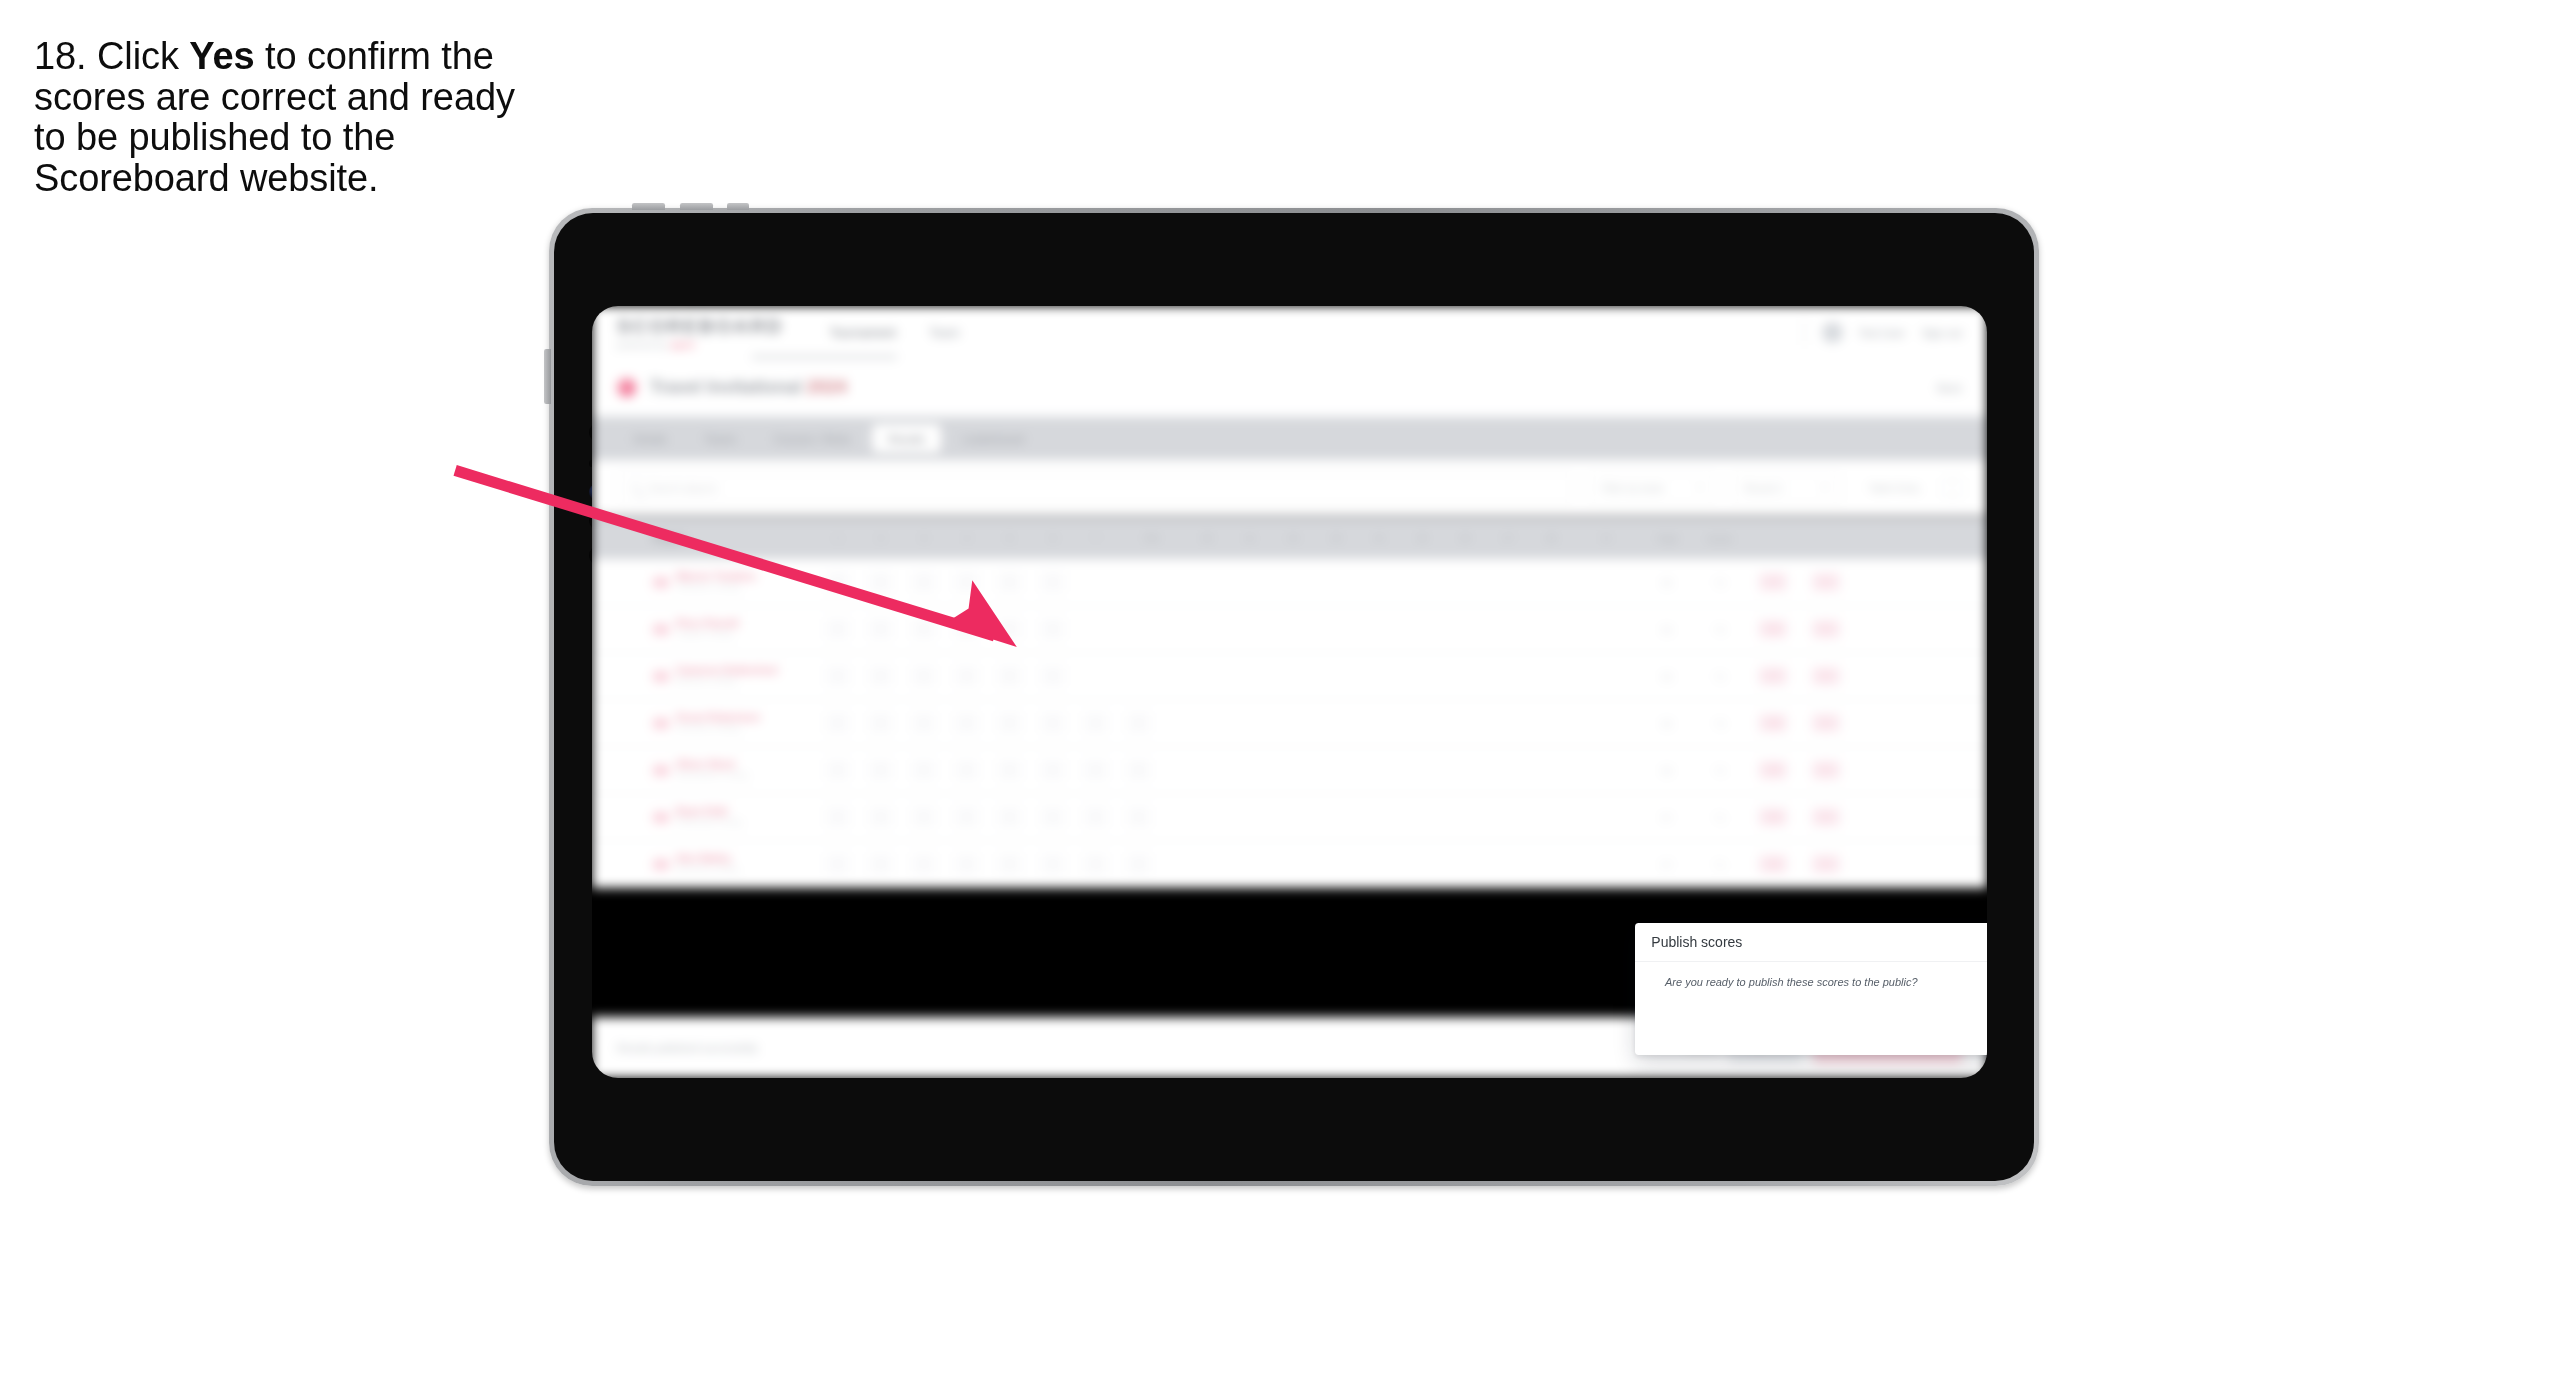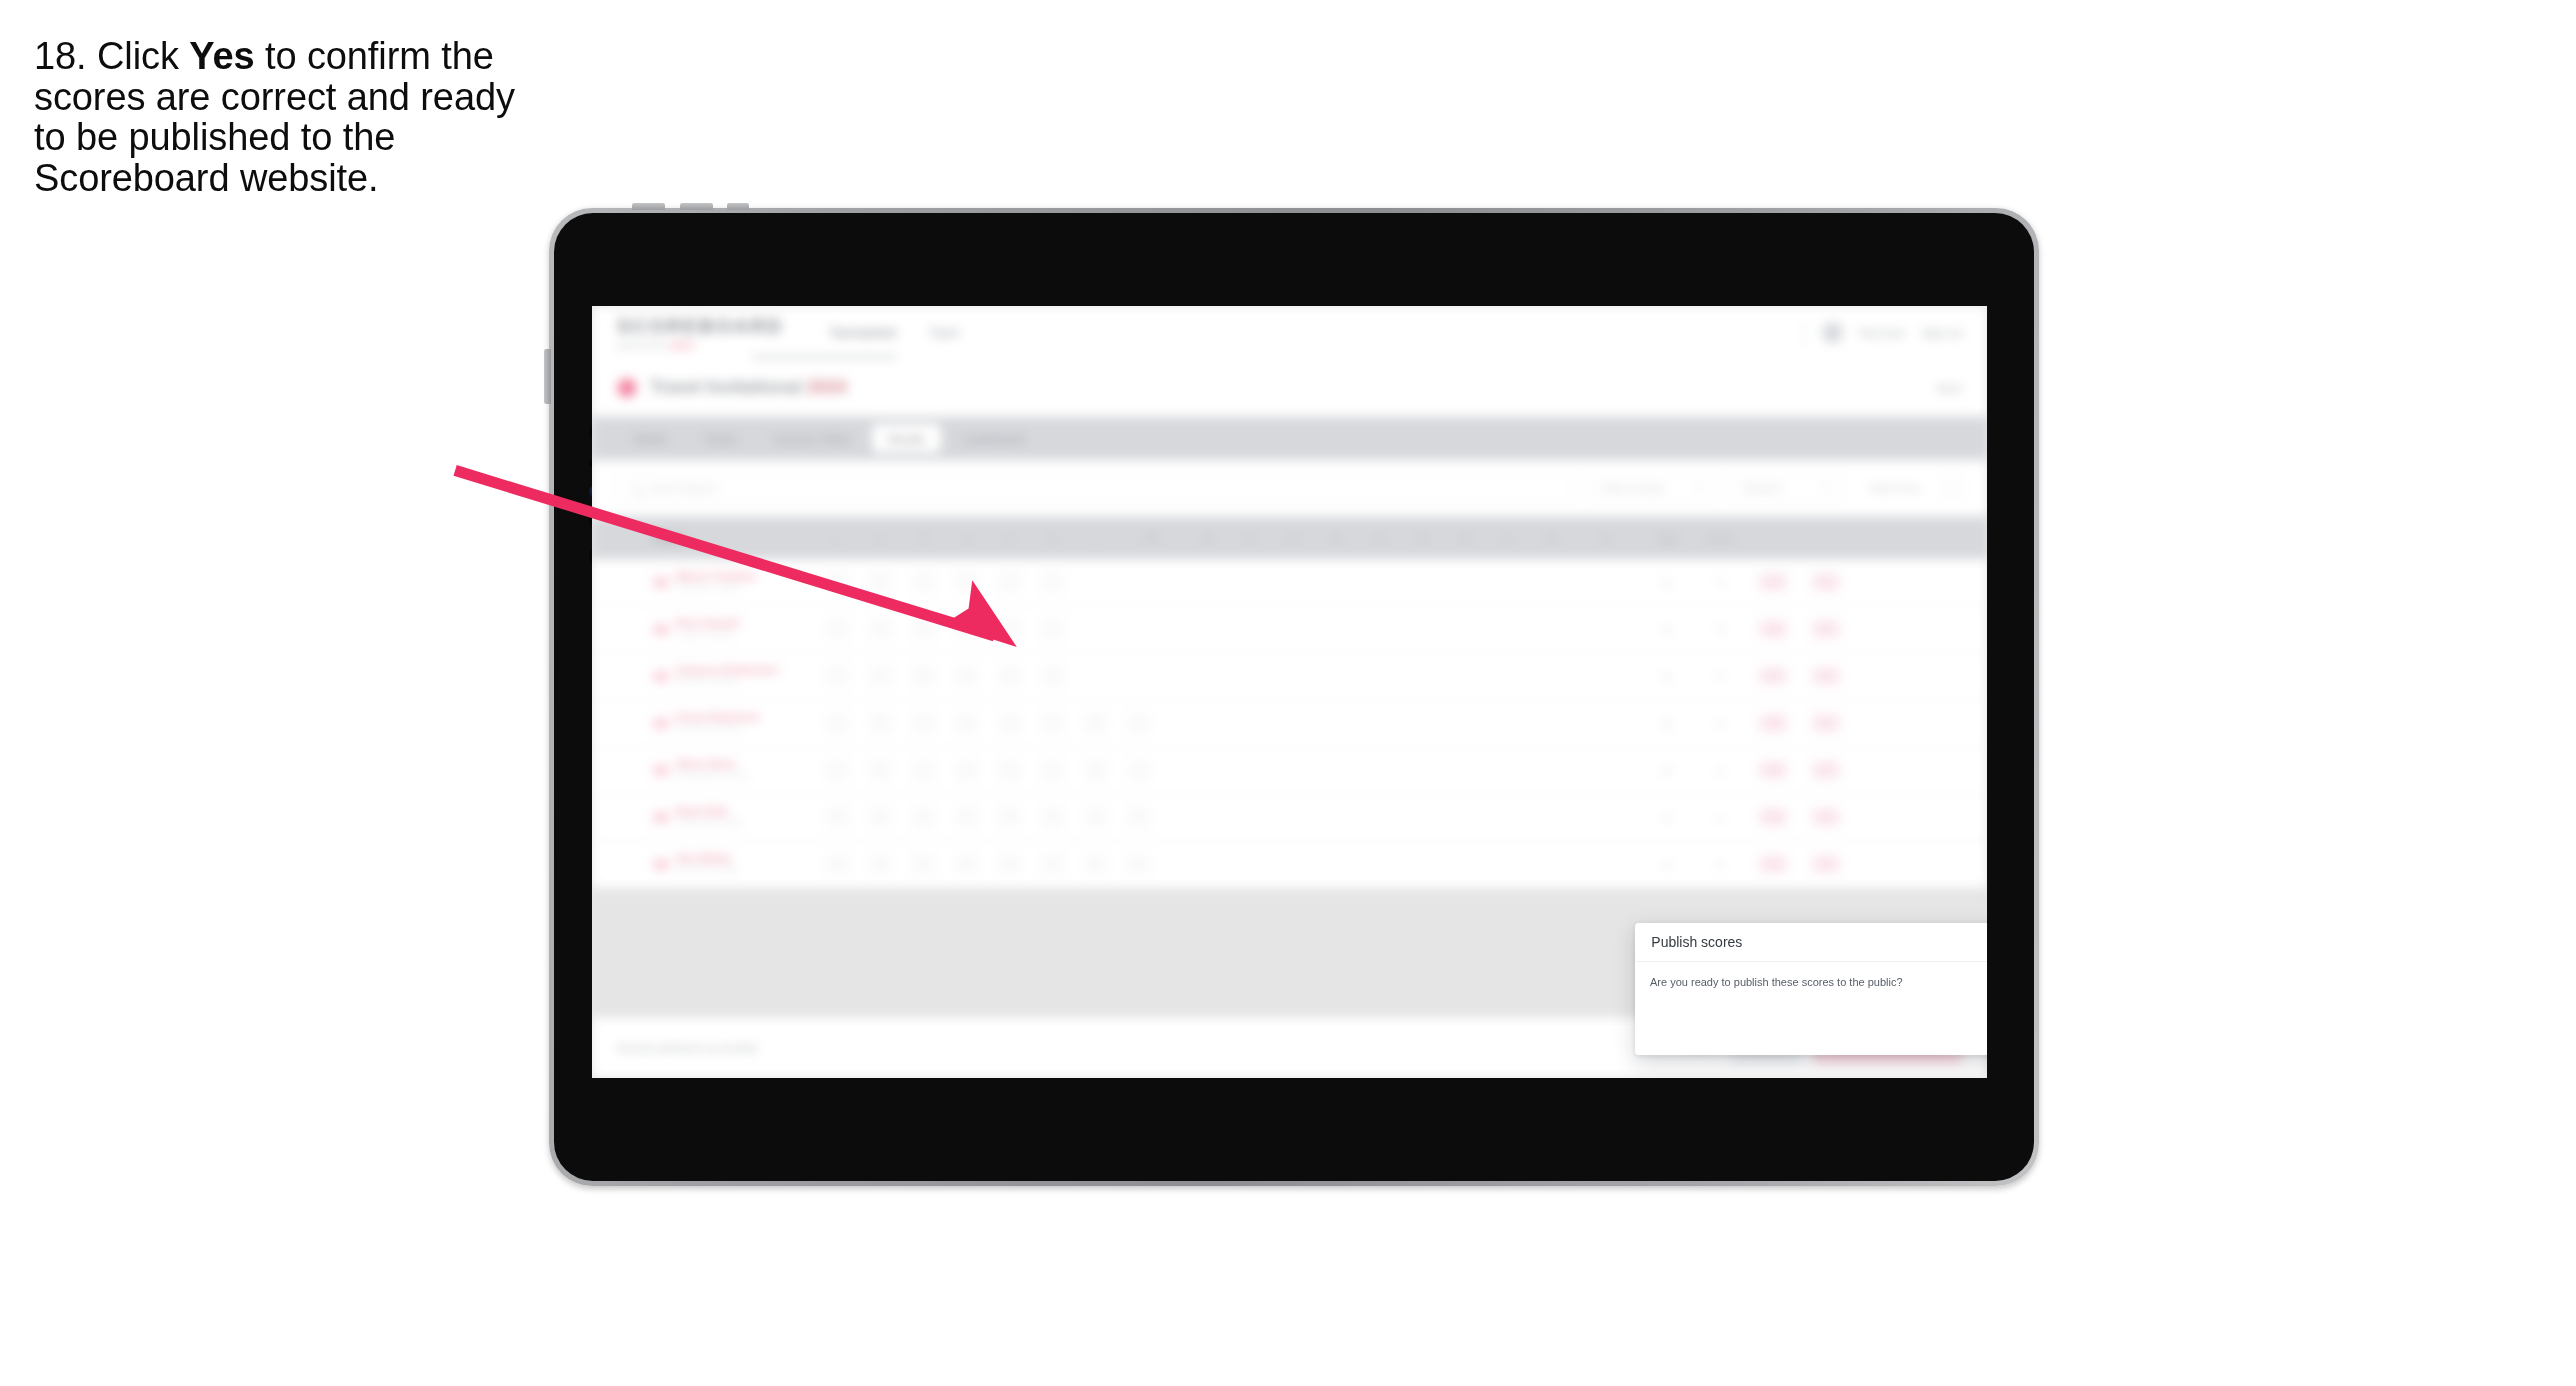--- a/index.html
+++ b/index.html
@@ -81,22 +81,23 @@
   .cam.c4 { top: 303px; width: 19.3px; height: 19.3px; }
   .cam.c5 { top: 338px; width: 19.3px; height: 19.3px; }
 
   
   #screen {
     position: absolute;
     left: 592px;
     top: 306px;
     width: 1395px;
     height: 772px;
-    background: #e5e5e5;
+    background: #000000;
     overflow: hidden;
+    border-radius: 26px;
   }
   
   #app-blur { position: absolute; inset: 0; filter: blur(5.2px); }
 
   .appbar {
     position: absolute; left: 0; top: 0; width: 100%; height: 53px;
     background: #ffffff; display: flex; align-items: center; padding: 0 25px;
   }
   .brand { display: flex; flex-direction: column; }
   .brand-name {
@@ -208,21 +209,21 @@
     height: 132px;
     background: #ffffff;
     border-radius: 3.7px;
     box-shadow: 0 7.4px 22px rgba(20,25,40,0.17), 0 1.5px 5.2px rgba(20,25,40,0.10);
   }
   .modal-head {
     height: 39px; display: flex; align-items: center;
     padding: 0 16.3px; border-bottom: 0.7px solid #f0f1f3;
   }
   .modal-title { font-size: 14px; color: #343a40; font-weight: 500; }
-  .modal-body { padding: 14px 15px 0; font-size: 11px; color: #565e68; }
+  .modal-body { padding: 14px 30px 0; font-size: 11px; color: #565e68; font-style: italic; }
 
   
   #arrow { position: absolute; left: 0; top: 0; width: 2576px; height: 1386px; pointer-events: none; }
 </style>
 </head>
 <body>
 
 <div id="stage">
 
   <p class="instruction"><span>18.</span><span> Click </span><b>Yes</b><span> to confirm the scores are correct and ready to be published to the Scoreboard website.</span></p>

